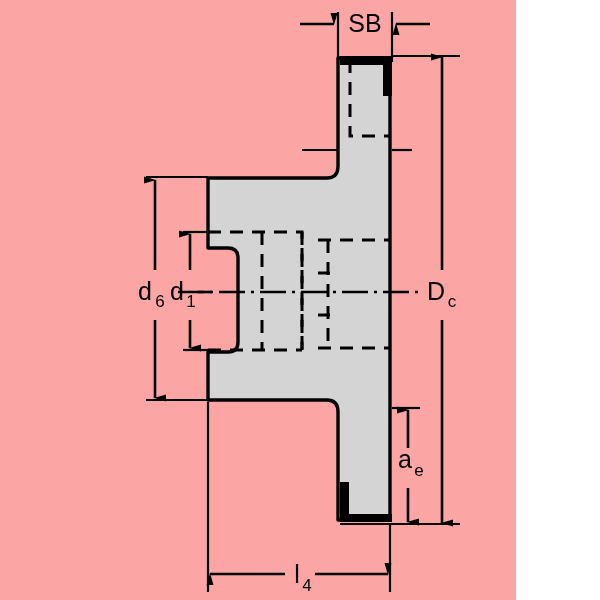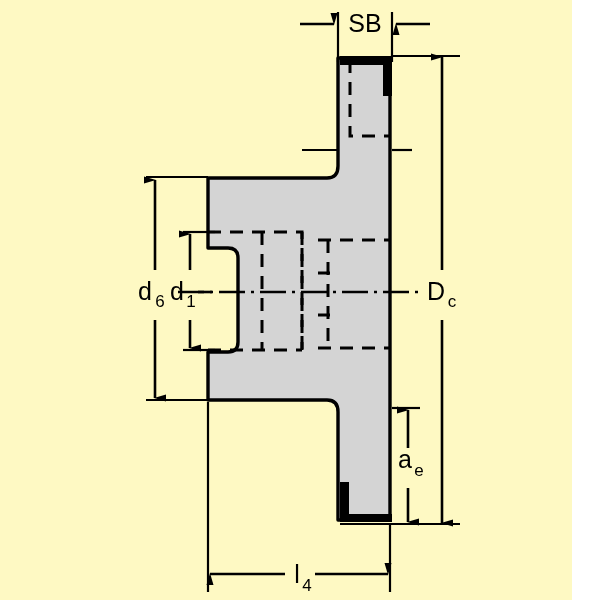--- a/index.html
+++ b/index.html
@@ -2,23 +2,23 @@
 <html><head>
 <meta charset="utf-8">
 <style>
   html, body {
     margin: 0;
     padding: 0;
     background: #ffffff;
   }
   #drawing-root {
     position: relative;
-    width: 572px;
+    width: 516px;
     height: 600px;
-    background: #fef9c3;
+    background: #fca5a5;
     font-family: "Liberation Sans", sans-serif;
     overflow: hidden;
   }
   svg { display: block; }
   .lbl {
     font-family: "Liberation Sans", sans-serif;
     font-size: 25px;
     fill: #000000;
   }
   .lbl-sub {

